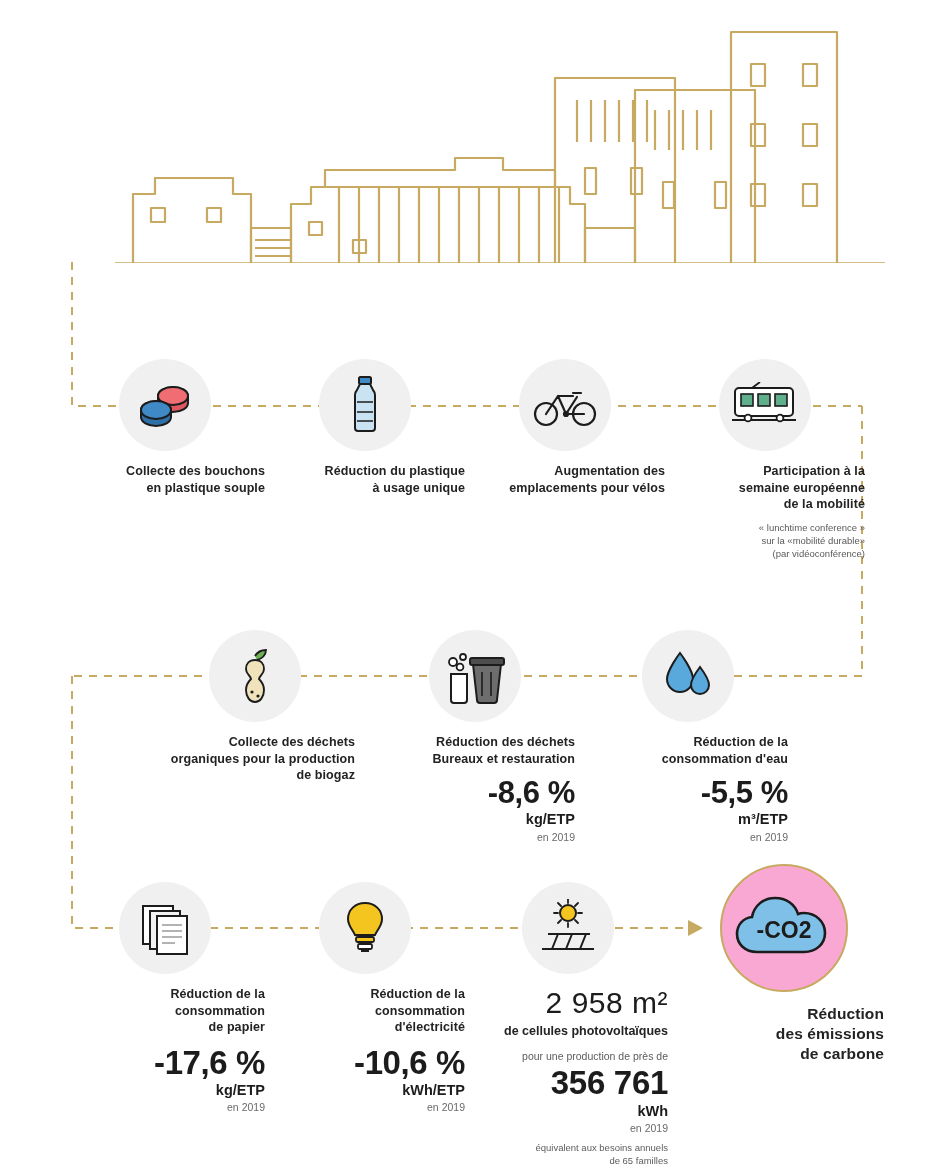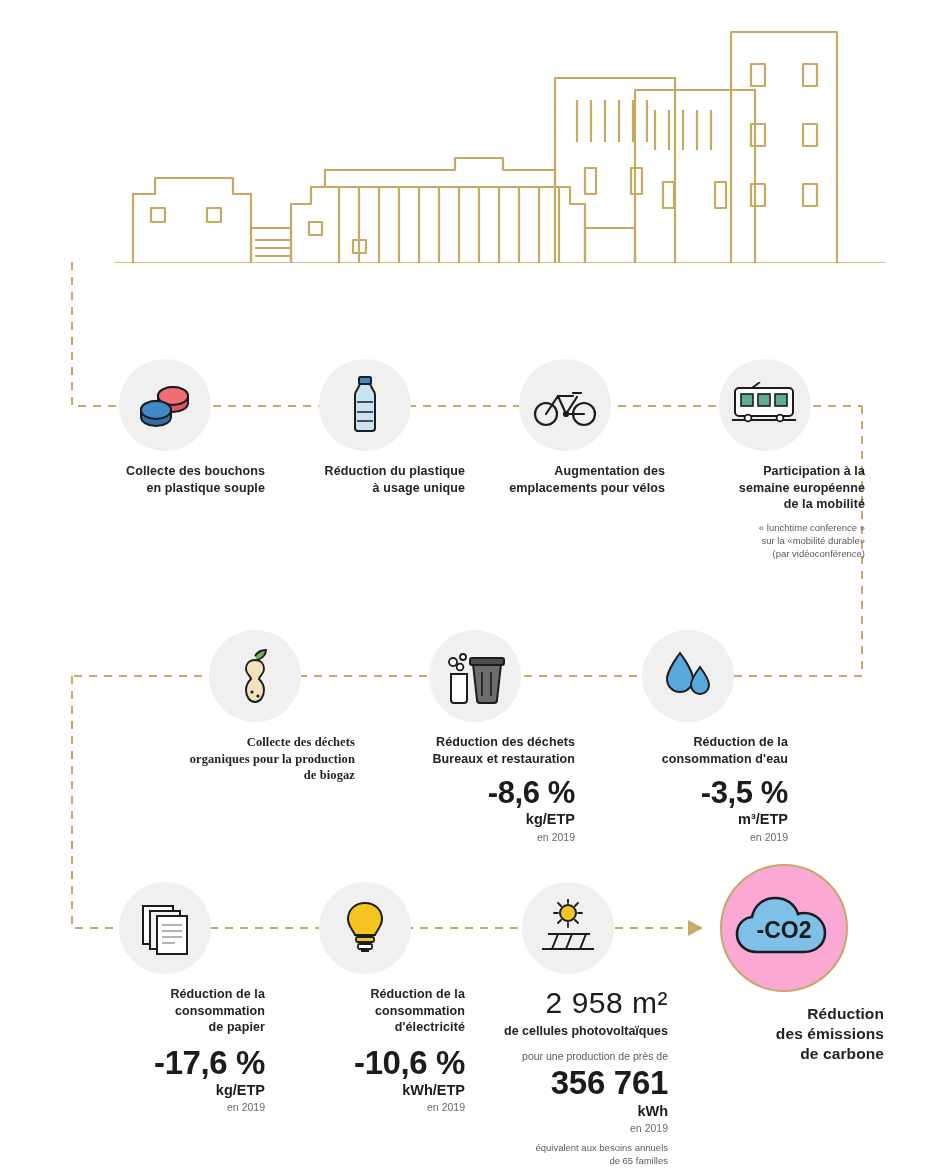--- a/index.html
+++ b/index.html
@@ -249,21 +249,21 @@
     <div>semaine européenne</div>
     <div>de la mobilité</div>
   </div>
   <div class="sub-note">
     <div>« lunchtime conference »</div>
     <div>sur la «mobilité durable»</div>
     <div>(par vidéoconférence)</div>
   </div>
 </div>
 
-<div class="node" style="left:155px; top:630px;font-family:Liberation Serif, serif;">
+<div class="node" style="left:155px; top:630px;">
   <div class="circle">
     <svg width="42" height="56" viewBox="0 0 42 56">
       <path d="M21 8 c3 -5 8 -6 11 -6 c0 5 -4 9 -9 10" fill="#6fae52" stroke="#1c1c1c" stroke-width="1.8"></path>
       <path d="M21 12 c-6 0 -9 4 -9 9 c0 5 4 6 5 10 c-3 3 -5 7 -5 11 c0 7 4 12 9 12 c5 0 9 -5 9 -12 c0 -4 -2 -8 -5 -11 c1 -4 5 -5 5 -10 c0 -5 -3 -9 -9 -9 z" fill="#f0e3bc" stroke="#1c1c1c" stroke-width="1.9"></path>
       <circle cx="18" cy="44" r="1.6" fill="#1c1c1c"></circle>
       <circle cx="24" cy="48" r="1.6" fill="#1c1c1c"></circle>
     </svg>
   </div>
   <div class="label">
     <div>Collecte des déchets</div>
@@ -297,21 +297,21 @@
   <div class="circle">
     <svg width="56" height="54" viewBox="0 0 56 54">
       <path d="M20 4 c0 0 -13 17 -13 26 a13 13 0 0 0 26 0 c0 -9 -13 -26 -13 -26 z" fill="#5aa9dd" stroke="#1c1c1c" stroke-width="2"></path>
       <path d="M40 18 c0 0 -9 12 -9 18 a9 9 0 0 0 18 0 c0 -6 -9 -18 -9 -18 z" fill="#5aa9dd" stroke="#1c1c1c" stroke-width="2"></path>
     </svg>
   </div>
   <div class="label">
     <div>Réduction de la</div>
     <div>consommation d'eau</div>
   </div>
-  <div class="figure">-3,5 %</div>
+  <div class="figure">-5,5 %</div>
   <div class="unit">m³/ETP</div>
   <div class="year">en 2019</div>
 </div>
 
 <div class="node" style="left:65px; top:882px;">
   <div class="circle">
     <svg width="56" height="56" viewBox="0 0 56 56">
       <rect x="6" y="6" width="30" height="38" fill="#ffffff" stroke="#1c1c1c" stroke-width="2"></rect>
       <rect x="13" y="11" width="30" height="38" fill="#f2f2f2" stroke="#1c1c1c" stroke-width="2"></rect>
       <rect x="20" y="16" width="30" height="38" fill="#ffffff" stroke="#1c1c1c" stroke-width="2"></rect>

